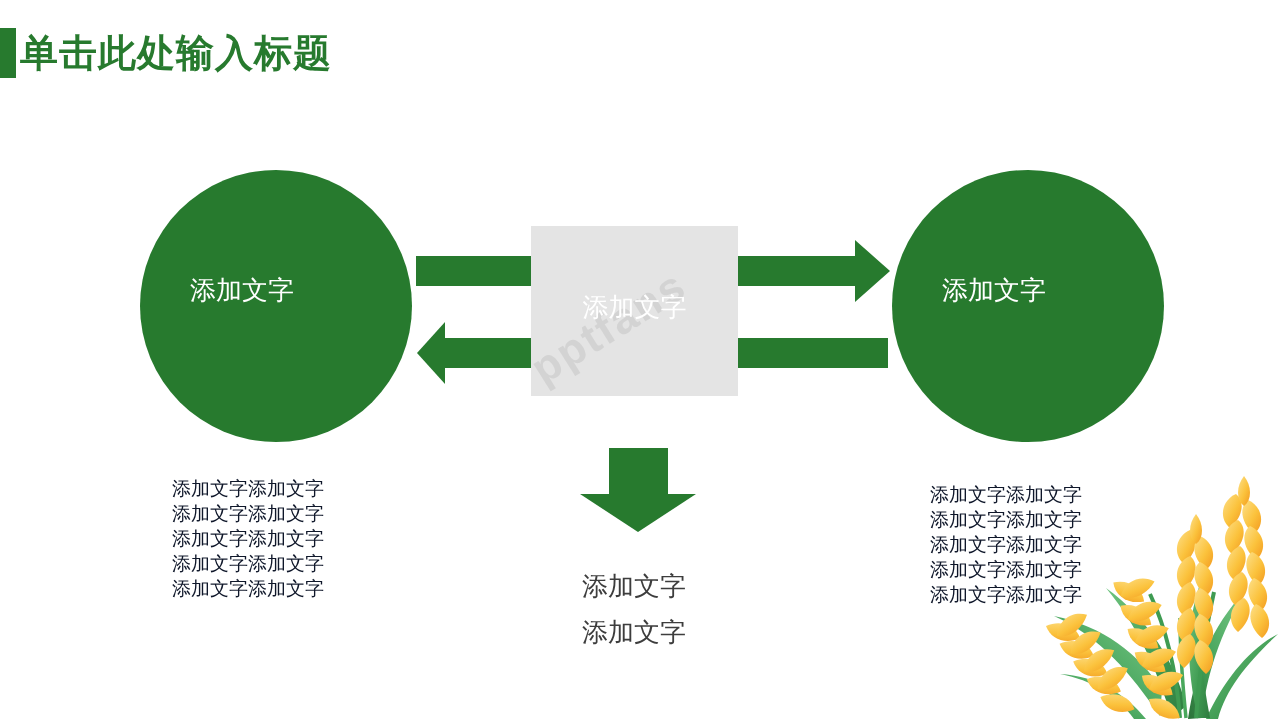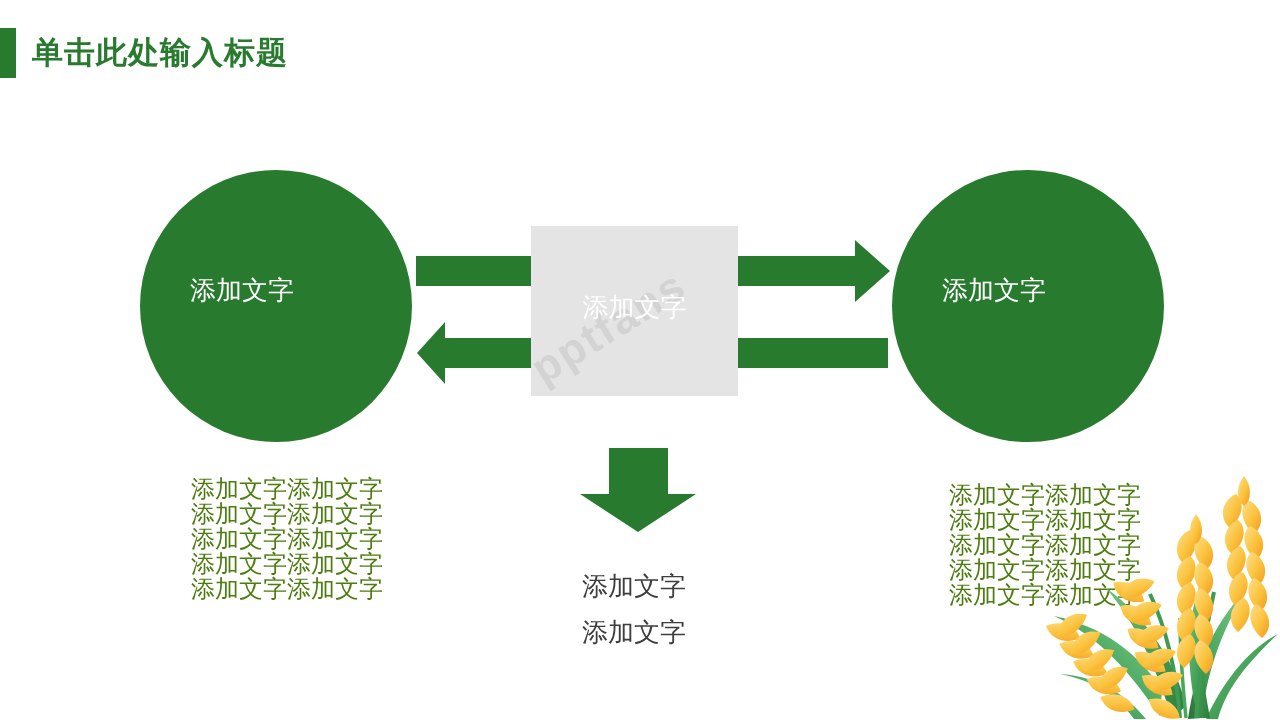--- a/index.html
+++ b/index.html
@@ -25,23 +25,23 @@
   .title-bar {
     position: absolute;
     left: 0;
     top: 28px;
     width: 16px;
     height: 50px;
     background: #277a2e;
   }
   .title-text {
     position: absolute;
-    left: 32px;
+    left: 20px;
     top: 30px;
-    font-size: 31px;
+    font-size: 38px;
     line-height: 46px;
     color: #277a2e;
     font-weight: bold;
     letter-spacing: 1px;
     white-space: nowrap;
     text-align: center;
   }
 
   
   .circle {
@@ -148,25 +148,24 @@
     top: 494px;
     width: 0; height: 0;
     border-left: 58px solid transparent;
     border-right: 58px solid transparent;
     border-top: 38px solid #277a2e;
   }
 
   
   .body-text {
     position: absolute;
-    color: #4d7c0f;
-    font-size: 24px;
+    color: #0f172a;
+    font-size: 19px;
     line-height: 25px;
     white-space: pre-line;
-    text-align: center;
   }
   .body-left  { left: 172px; top: 476px; width: 230px; }
   .body-right { left: 930px; top: 482px; width: 230px; }
 
   .center-caption {
     position: absolute;
     left: 523px;
     top: 563px;
     width: 222px;
     text-align: center;

